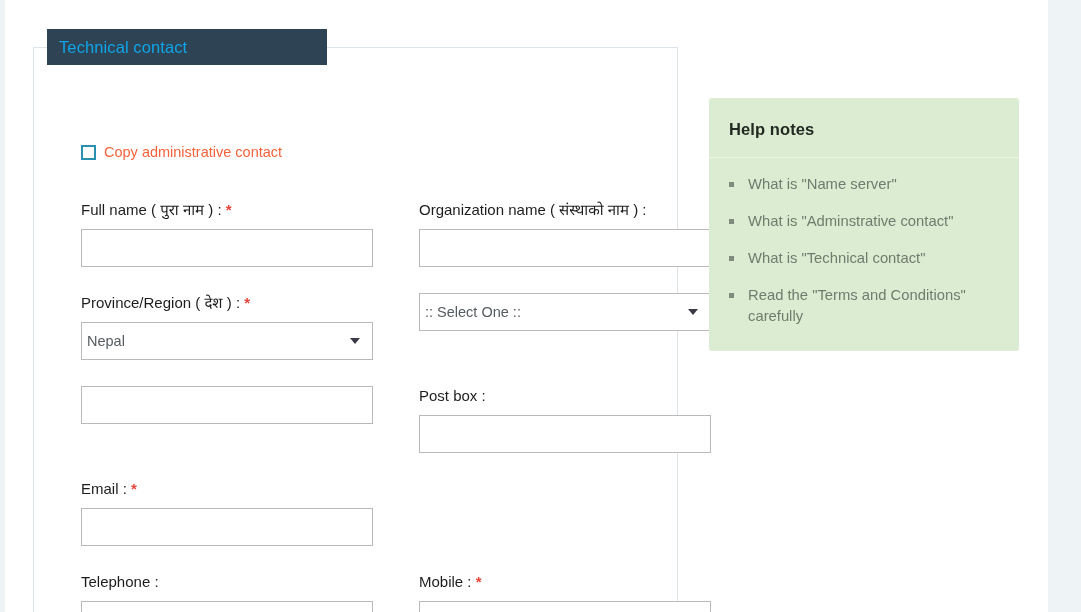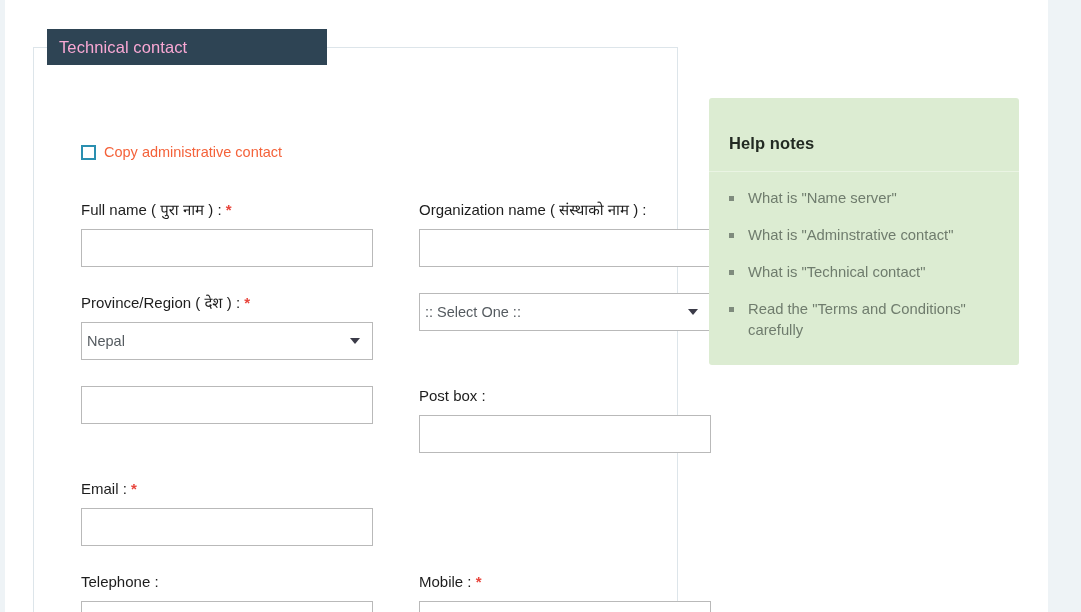--- a/index.html
+++ b/index.html
@@ -49,21 +49,21 @@
     box-sizing: border-box;
   }
 
   .card-tab {
     position: absolute;
     left: 47px;
     top: 29px;
     width: 280px;
     height: 36px;
     background: #2e4454;
-    color: #f9a8d4;
+    color: #0ea5e9;
     font-size: 16.5px;
     line-height: 36px;
     padding-left: 12px;
     box-sizing: border-box;
     letter-spacing: 0.1px;
     z-index: 5;
   }
 
   
   .copy-row {
@@ -160,21 +160,21 @@
   .help-panel {
     position: absolute;
     left: 709px;
     top: 98px;
     width: 310px;
     background: #dcecd2;
     border-radius: 3px;
     overflow: hidden;
   }
   .help-header {
-    padding: 36px 0 18px 20px;
+    padding: 22px 0 18px 20px;
     border-bottom: 1px solid #eaf4e3;
   }
   .help-title {
     font-size: 16.5px;
     font-weight: 700;
     color: #222a22;
     letter-spacing: .1px;
   }
   .help-list {
     list-style: none;

